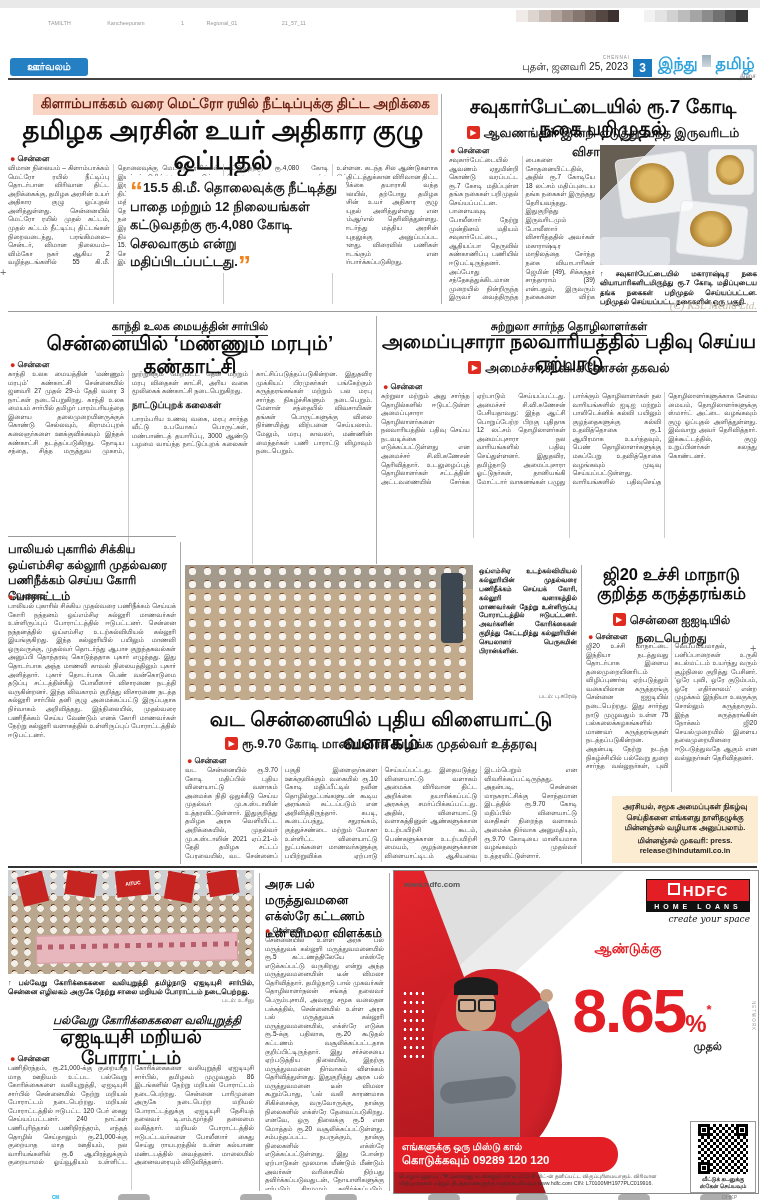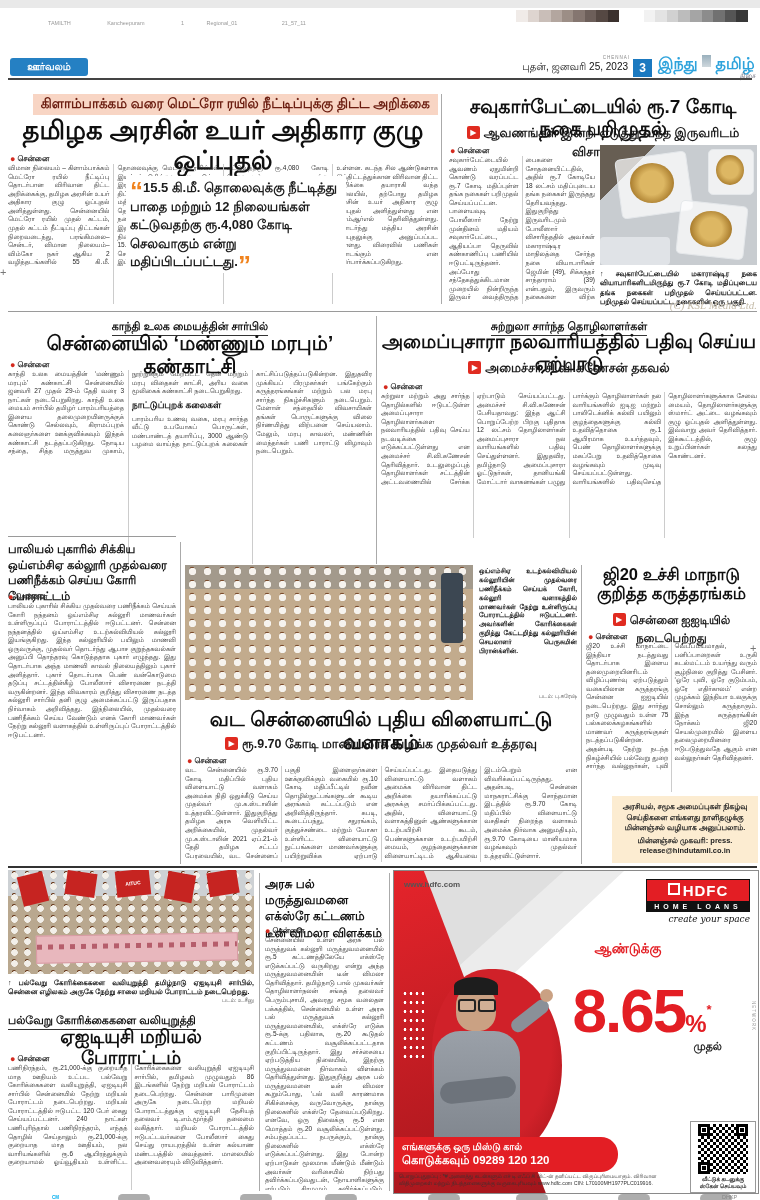--- a/index.html
+++ b/index.html
@@ -233,21 +233,21 @@
     <div class="flag" style="left:108px;top:0;width:34px;height:26px;transform:rotate(-6deg);color:#fff;font-size:5px;font-weight:bold;text-align:center;line-height:26px;">AITUC</div>
     <div class="flag" style="left:158px;top:3px;width:28px;height:28px;transform:rotate(10deg);"></div>
     <div class="flag" style="left:200px;top:1px;width:30px;height:24px;transform:rotate(-9deg);"></div>
     <div style="position:absolute;left:28px;top:64px;width:200px;height:26px;background:#e8b7bd;border:1px solid #d79aa2;transform:rotate(-1deg);
                 background-image:repeating-linear-gradient(90deg,rgba(140,20,40,.55) 0 5px,transparent 5px 11px);background-size:100% 5px;background-position:0 8px;background-repeat:no-repeat;"></div>
   </div>
   <div class="abs caption" style="left:8px;top:970px;width:246px;">
     <span>↑ </span><span>பல்வேறு கோரிக்கைகளை வலியுறுத்தி தமிழ்நாடு ஏஐடியுசி சார்பில், சென்னை எழிலகம் அருகே நேற்று சாலை மறியல் போராட்டம் நடைபெற்றது.</span>
     <span class="credit" style="float:right;">படம்: உ.சீனு</span>
   </div>
-  <div class="abs" style="left:8px;top:1002px;width:246px;">
+  <div class="abs" style="left:24px;top:1002px;width:246px;text-align:center;font-style:italic;">
     <span class="kicker-ul">பல்வேறு கோரிக்கைகளை வலியுறுத்தி</span>
   </div>
   <div class="abs headline" style="left:8px;top:1018px;width:246px;font-size:18.5px;text-align:center;">ஏஐடியுசி மறியல் போராட்டம்</div>
   <div class="abs byline" style="left:10px;top:1046px;">
     <span class="dot">●</span> <span>சென்னை</span>
   </div>
   <div class="abs body-text cols2" style="left:8px;top:1056px;width:246px;height:126px;overflow:hidden;">பணிநிரந்தம், ரூ.21,000-க்கு குறையாத மாத ஊதியம் உட்பட பல்வேறு கோரிக்கைகளை வலியுறுத்தி, ஏஐடியுசி சார்பில் சென்னையில் நேற்று மறியல் போராட்டம் நடைபெற்றது. மறியல் போராட்டத்தில் ஈடுபட்ட 120 பேர் கைது செய்யப்பட்டனர். 240 நாட்கள் பணிபுரிந்தால் பணிநிரந்தரம், எந்தத் தொழில் செய்தாலும் ரூ.21,000-க்கு குறையாத மாத ஊதியம், நல வாரியங்களில் ரூ.6 ஆயிரத்துக்கும் குறையாமல் ஓய்வூதியம் உள்ளிட்ட கோரிக்கைகளை வலியுறுத்தி ஏஐடியுசி சார்பில், தமிழகம் முழுவதும் 86 இடங்களில் நேற்று மறியல் போராட்டம் நடைபெற்றது. சென்னை பாரிமுனை அருகே நடைபெற்ற மறியல் போராட்டத்துக்கு ஏஐடியுசி தேசியத் தலைவர் டி.எம்.மூர்த்தி தலைமை வகித்தார். மறியல் போராட்டத்தில் ஈடுபட்டவர்களை போலீஸார் கைது செய்து ராயபுரத்தில் உள்ள கல்யாண மண்டபத்தில் வைத்தனர். மாலையில் அனைவரையும் விடுவித்தனர்.</div>
 
   <div class="abs vrule" style="left:259px;top:865px;height:318px;"></div>
 

